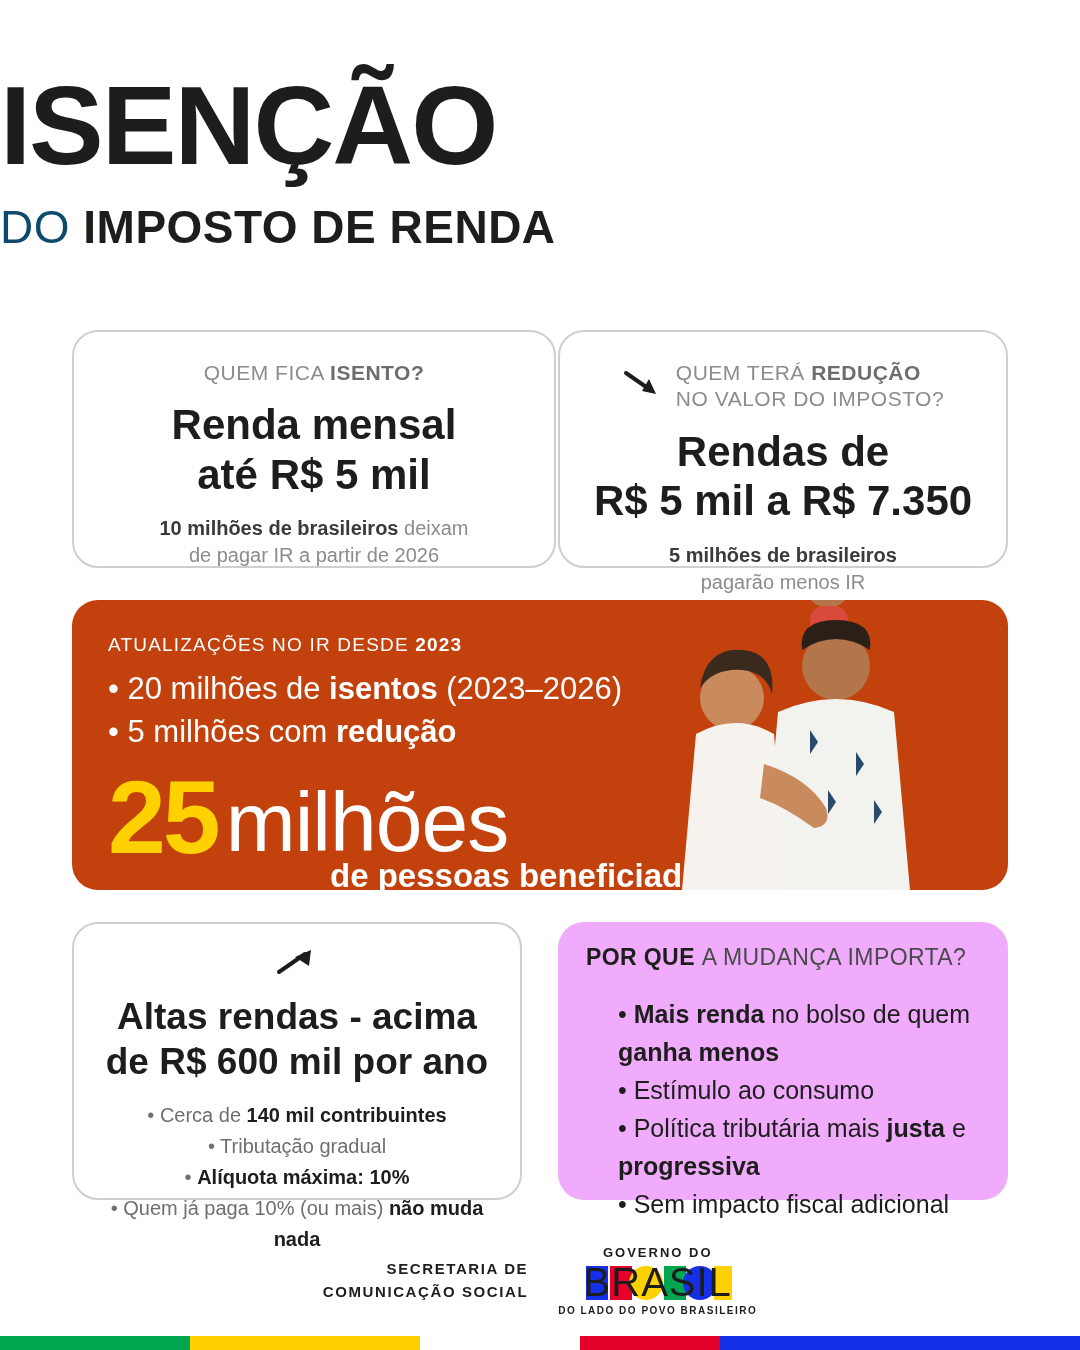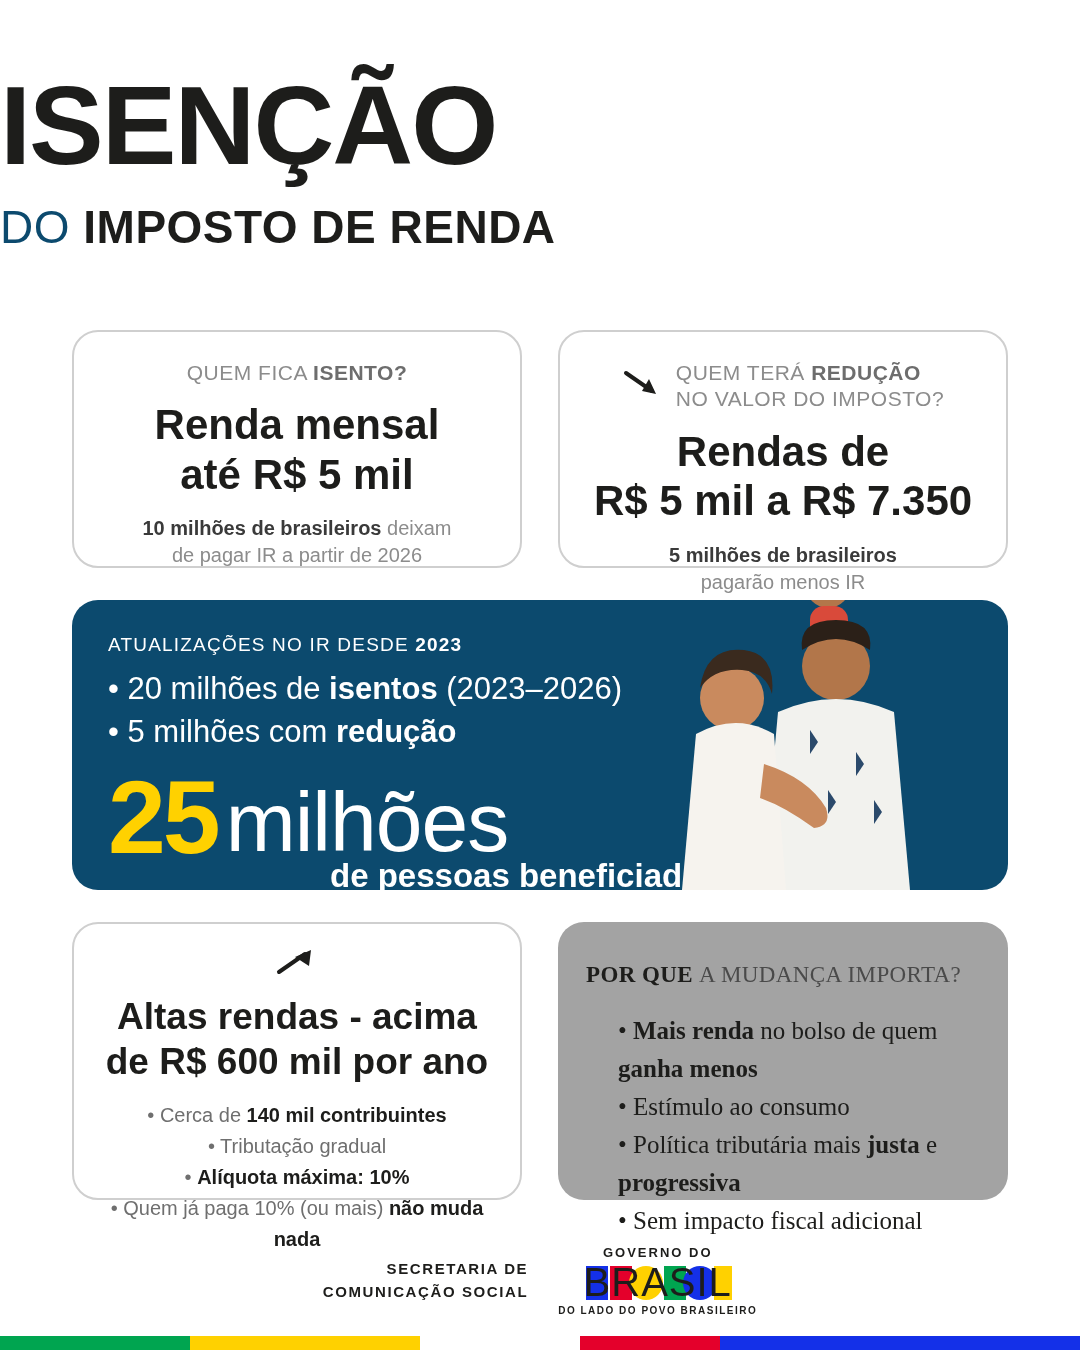--- a/index.html
+++ b/index.html
@@ -36,21 +36,21 @@
     position:absolute;
     box-sizing:border-box;
     border-radius:26px;
   }
   .card-outline{
     border:2px solid #cfcfcf;
     background:#fff;
   }
 
   
-  #card-isento{left:72px;top:330px;width:450px;height:238px;padding:28px 12px;text-align:center;}
+  #card-isento{left:72px;top:330px;width:484px;height:238px;padding:28px 12px;text-align:center;}
   #card-reducao{left:558px;top:330px;width:450px;height:238px;padding:28px 24px;text-align:center;}
 
   .kicker{
     font-size:21px;
     color:#8c8c8c;
     letter-spacing:0.5px;
     line-height:1.25;
   }
   .kicker b{color:#6d6d6d;font-weight:bold;}
   .head-big{
@@ -67,21 +67,21 @@
     line-height:1.35;
   }
   .note b{color:#3a3a3a;font-weight:bold;}
 
   .arrow-kicker{display:flex;align-items:center;justify-content:center;gap:10px;}
   .arrow-kicker .kicker{text-align:left;}
 
   
   #banner-blue{
     left:72px;top:600px;width:936px;height:290px;
-    background:#0c4a6e;
+    background:#c2410c;
     border-radius:26px;
     overflow:hidden;
     color:#fff;
   }
   .banner-inner{position:relative;padding:34px 36px;z-index:2;}
   .banner-kicker{
     font-size:19px;letter-spacing:1.2px;color:#ffffff;
   }
   .banner-kicker b{font-weight:bold;}
   .banner-list{
@@ -120,22 +120,22 @@
   }
 
   
   .family{
     position:absolute;right:18px;bottom:0;width:330px;height:352px;z-index:3;
   }
 
   
   #card-contribuir{left:72px;top:922px;width:450px;height:278px;padding:22px 22px;text-align:center;}
   #card-porque{
-    left:558px;top:922px;width:450px;height:278px;padding:40px 28px;
-    background:#a3a3a3;border-radius:26px;font-family:Liberation Serif, serif;
+    left:558px;top:922px;width:450px;height:278px;padding:22px 28px;
+    background:#f0abfc;border-radius:26px;
   }
   .head-big2{
     margin-top:10px;
     font-size:37px;font-weight:bold;color:#1d1d1b;line-height:1.22;
   }
   .bullets{
     margin-top:16px;
     font-size:20px;
     color:#6f6f6f;
     line-height:1.55;

